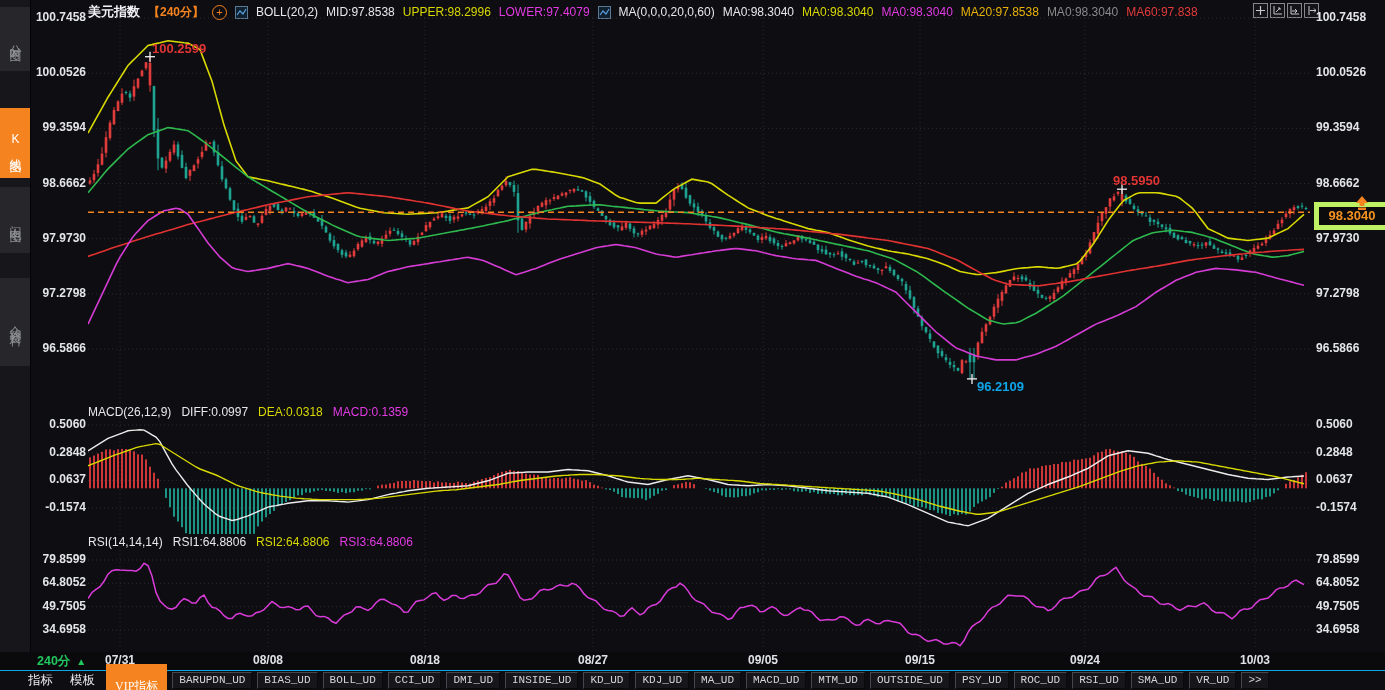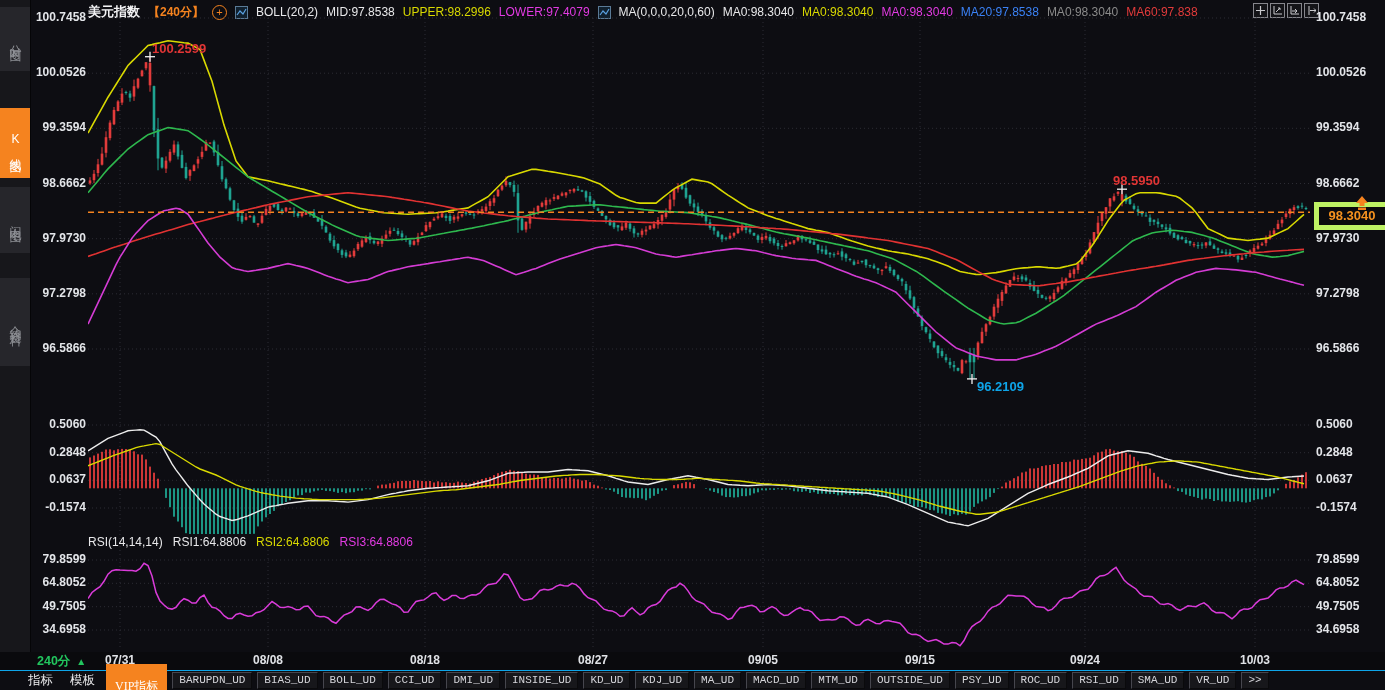--- a/index.html
+++ b/index.html
@@ -81,21 +81,21 @@
       <svg width="13" height="13">
           <rect x="0.5" y="0.5" width="12" height="12" fill="#10202e" stroke="#5a7a96"></rect>
           <polyline points="2,9 5,5 8,8 11,3" fill="none" stroke="#5aa0e0" stroke-width="1.2"></polyline>
         </svg>
     </span>
     <span class="w">MA(0,0,0,20,0,60)</span>
     <span id="ma-values" style="display:inline-flex;gap:8px;">
         <span style="color: rgb(232, 232, 234);">MA0:98.3040</span>
         <span style="color: rgb(217, 217, 0);">MA0:98.3040</span>
         <span style="color: rgb(226, 59, 226);">MA0:98.3040</span>
-        <span style="color: #3b82f6;">MA20:97.8538</span>
+        <span style="color: #eab308;">MA20:97.8538</span>
         <span style="color: rgb(138, 138, 138);">MA0:98.3040</span>
         <span style="color: rgb(226, 59, 59);">MA60:97.838</span>
       </span>
   </div>
 
   <div id="hdr-icons">
     <span class="hico">
       <svg width="9" height="9">
           <path d="M4.5 0 V9 M0 4.5 H9" stroke="#c8c8cc" stroke-width="1.2"></path>
         </svg>
@@ -1082,20 +1082,26 @@
       <g stroke="#f2f2f2" stroke-width="1.3">
         <line x1="57" y1="44.7" x2="67" y2="44.7"></line>
         <line x1="62" y1="39.7" x2="62" y2="49.7"></line>
         <line x1="1029" y1="177.2" x2="1039" y2="177.2"></line>
         <line x1="1034" y1="172.2" x2="1034" y2="182.2"></line>
         <line x1="879" y1="366.9" x2="889" y2="366.9"></line>
         <line x1="884" y1="361.9" x2="884" y2="371.9"></line>
       </g>
     </svg>
 
+  <div class="phead" style="top:405px;">
+    <span class="w">MACD(26,12,9)</span>
+    <span class="w">DIFF:0.0997</span>
+    <span class="yel">DEA:0.0318</span>
+    <span class="mag">MACD:0.1359</span>
+  </div>
 
   <div class="phead" style="top:535px;">
     <span class="w">RSI(14,14,14)</span>
     <span class="w">RSI1:64.8806</span>
     <span class="yel">RSI2:64.8806</span>
     <span class="mag">RSI3:64.8806</span>
   </div>
 
   <div class="ann" style="left:152px;top:41px;color:#e03535;">100.2599</div>
   <div class="ann" style="left:1113px;top:173px;color:#e03535;">98.5950</div>

